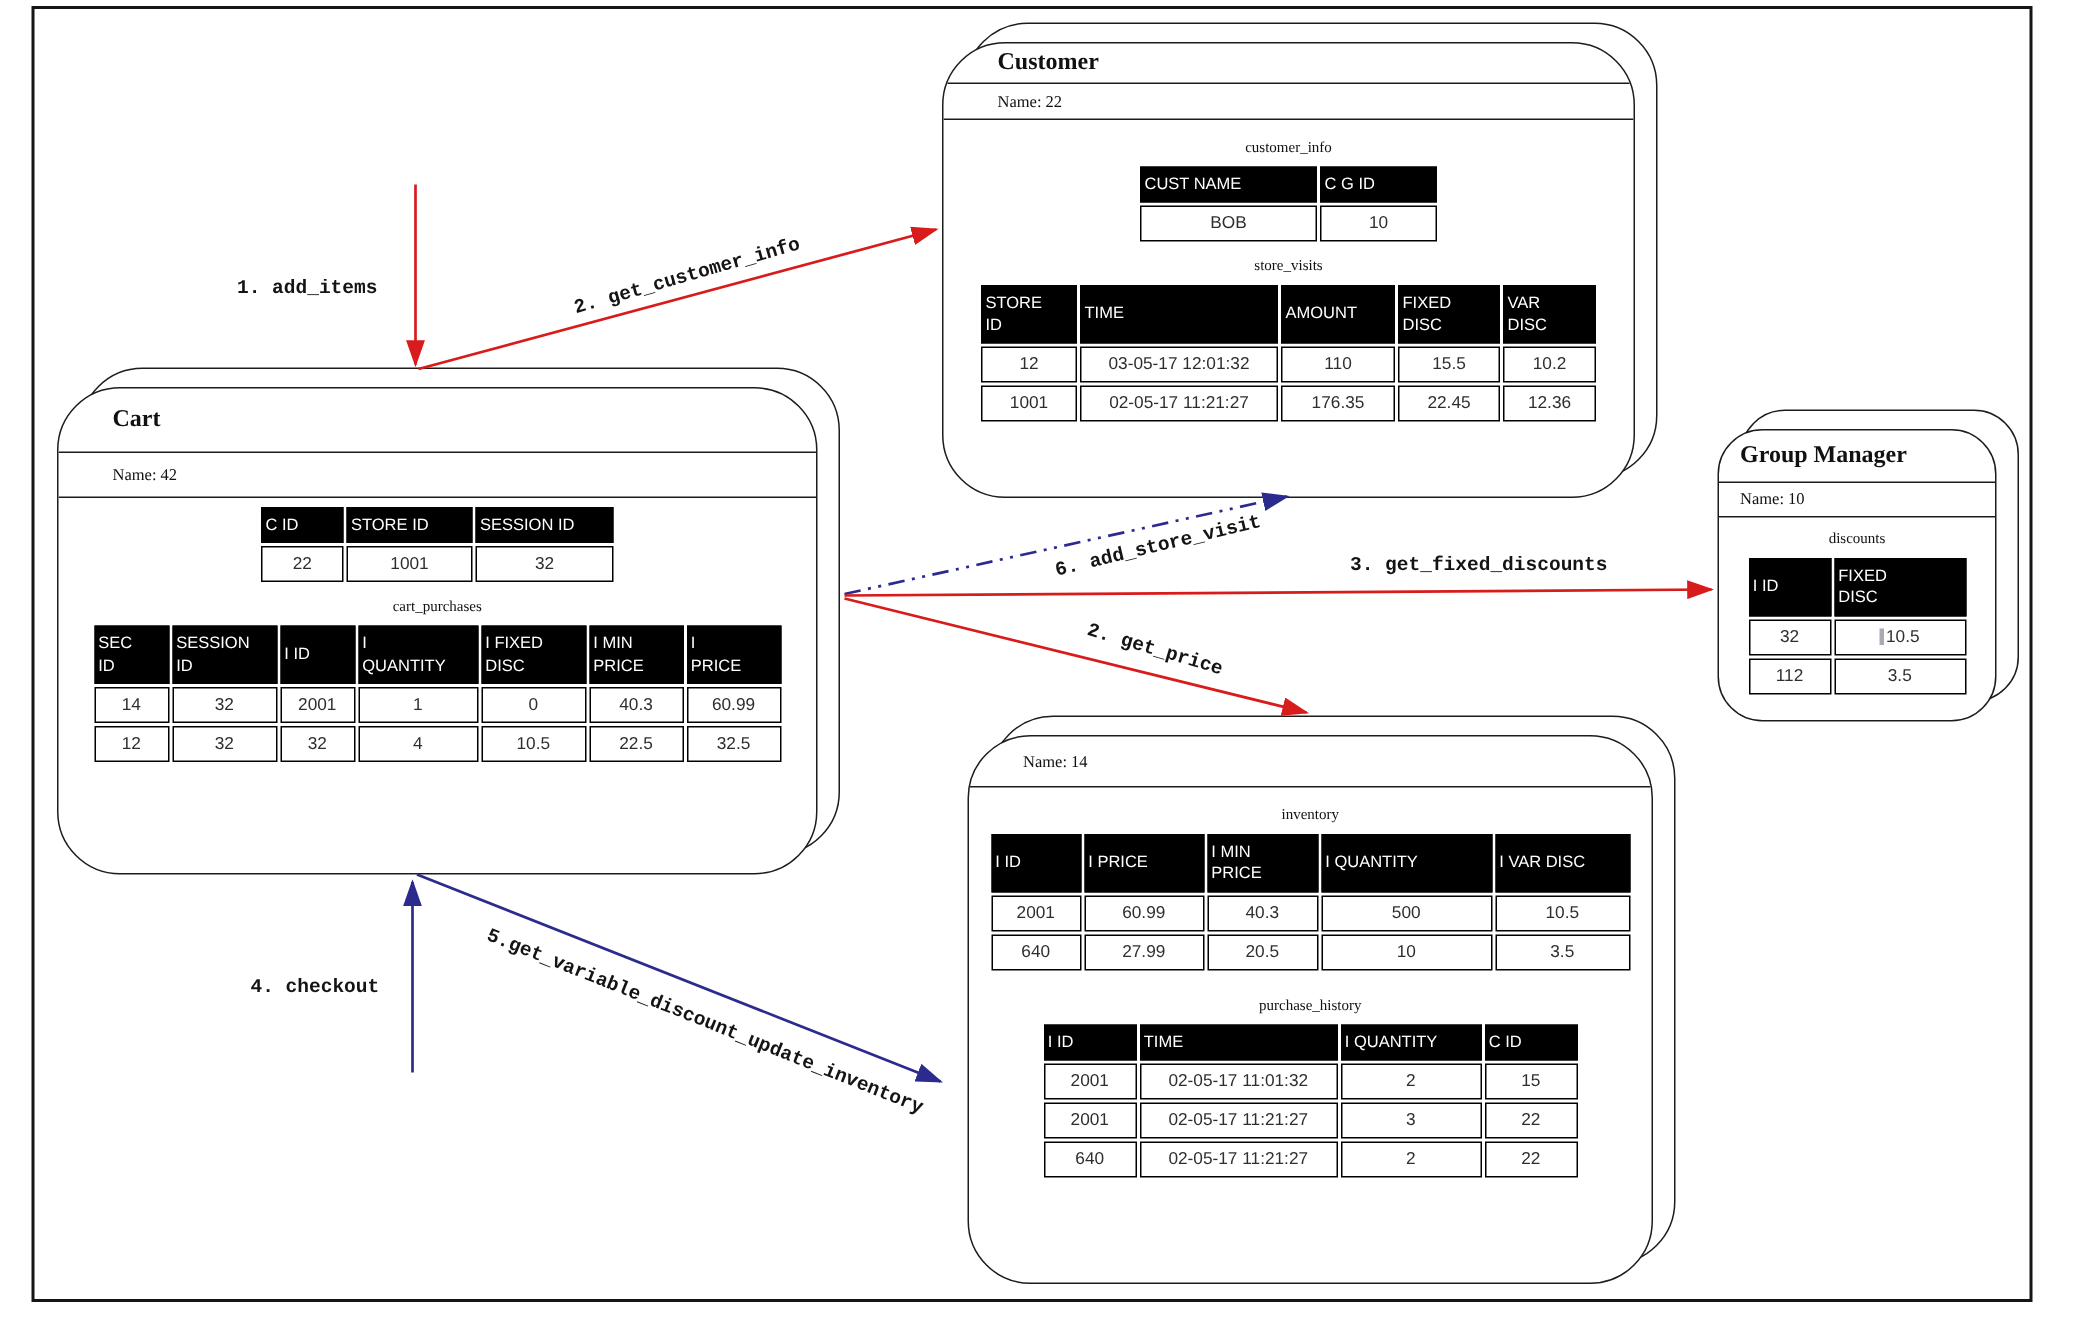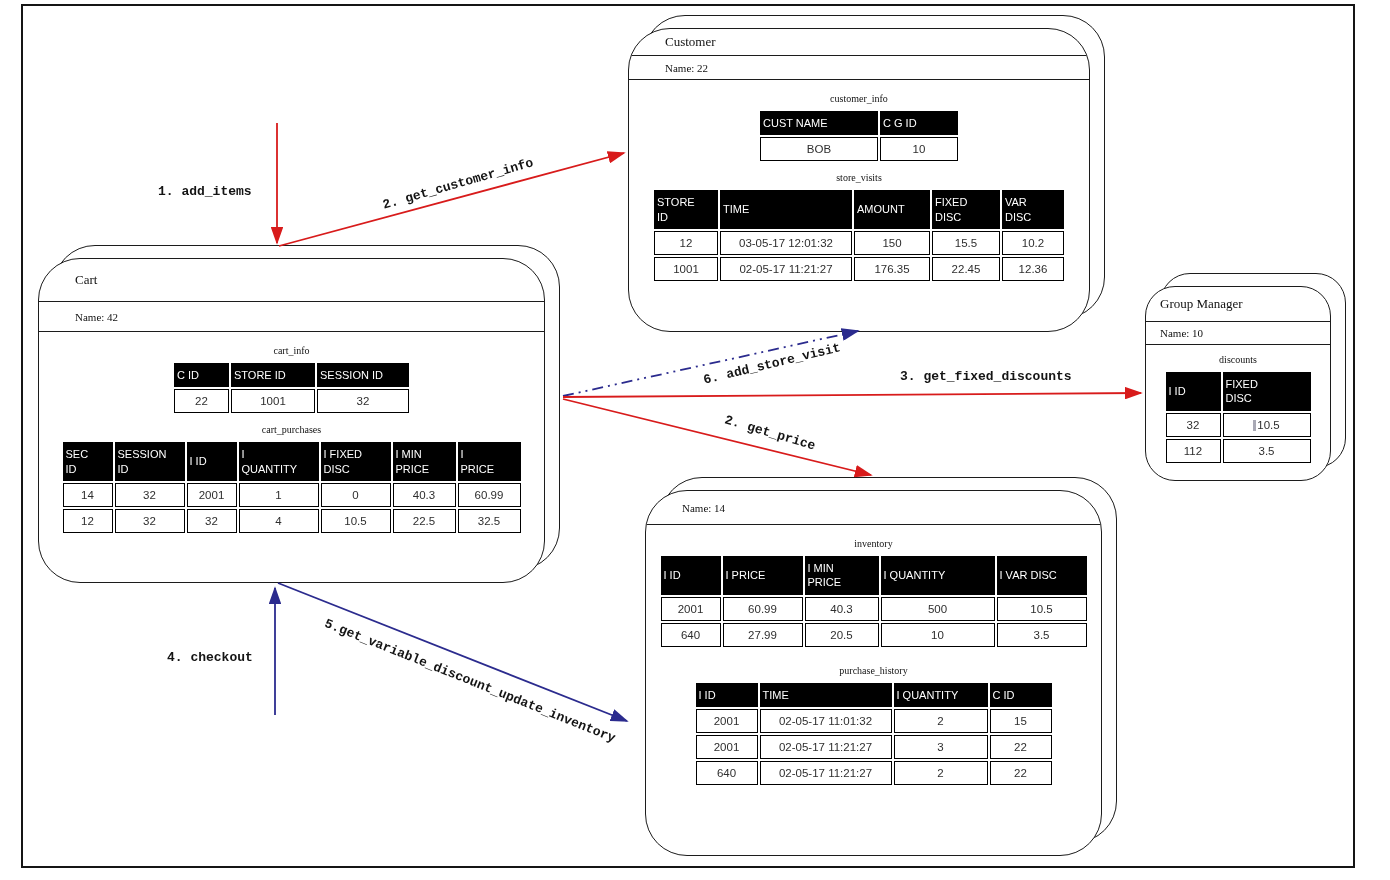--- a/index.html
+++ b/index.html
@@ -10,21 +10,21 @@
   .frame{position:absolute;left:21px;top:4px;width:1330px;height:860px;border:2px solid #151515;}
 
   
   .entity{position:absolute;}
   .entity .stack,.entity .card{
     position:absolute;inset:0;background:#fff;border:1.5px solid #1c1c1c;border-radius:var(--r,42px);
   }
   .entity .stack{transform:translate(15px,-13px);}
   .entity .card{display:flex;flex-direction:column;overflow:hidden;}
   .trow{display:flex;align-items:center;padding-left:36px;border-bottom:1.5px solid #1c1c1c;
-        font-weight:normal;font-size:13px;flex:0 0 auto;text-align:center;}
+        font-weight:bold;font-size:16px;flex:0 0 auto;text-align:center;}
   .nrow{display:flex;align-items:center;padding-left:36px;border-bottom:1.5px solid #1c1c1c;
         font-size:11px;flex:0 0 auto;}
   .gm .trow,.gm .nrow{padding-left:14px;}
   .ebody{flex:1 1 auto;padding-top:4px;}
   .caption{text-align:center;font-size:10px;margin:9px 0 5px;}
 
   
   table{border-collapse:separate;border-spacing:2px;margin:0 auto;table-layout:fixed;}
   th{background:#000;color:#fff;font-family:"Liberation Sans",sans-serif;font-size:11px;font-weight:normal;
      padding:4px 2px;border:1px solid #000;white-space:pre-line;line-height:1.3;text-align:left;vertical-align:middle;}
@@ -47,21 +47,20 @@
 <body>
 
 <div class="frame"></div>
 
 <div class="entity" style="left:38px;top:258px;width:507px;height:325px;--r:42px;">
   <div class="stack"></div>
   <div class="card">
     <div class="trow" style="height:42px;">Cart</div>
     <div class="nrow" style="height:29px;">Name: 42</div>
     <div class="ebody">
-      <div class="caption">cart_info</div>
       <table>
         <colgroup>
             <col style="width:55px">
             <col style="width:84px">
             <col style="width:92px">
           </colgroup>
       <thead>
             <tr>
               <th>C ID</th>
               <th>STORE ID</th>
@@ -172,21 +171,21 @@
               <th>FIXED
 DISC</th>
               <th>VAR
 DISC</th>
             </tr>
           </thead>
           <tbody>
             <tr>
               <td>12</td>
               <td>03-05-17 12:01:32</td>
-              <td>150</td>
+              <td>110</td>
               <td>15.5</td>
               <td>10.2</td>
             </tr>
             <tr>
               <td>1001</td>
               <td>02-05-17 11:21:27</td>
               <td>176.35</td>
               <td>22.45</td>
               <td>12.36</td>
             </tr>

